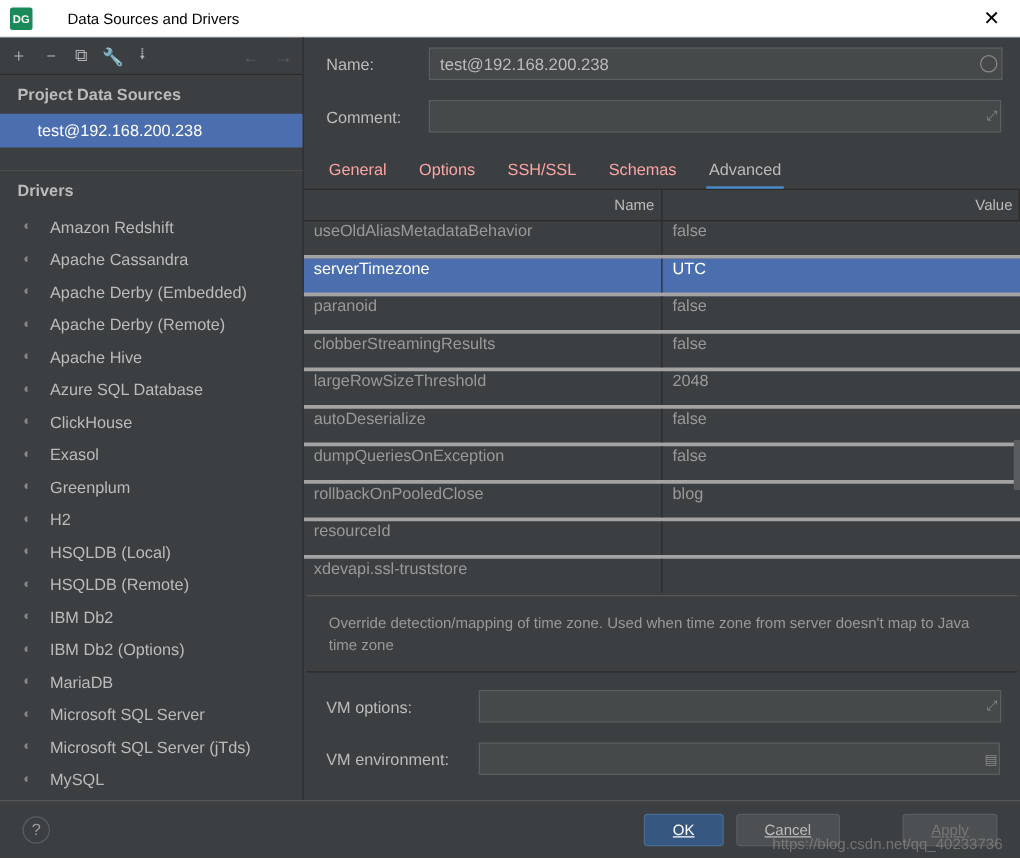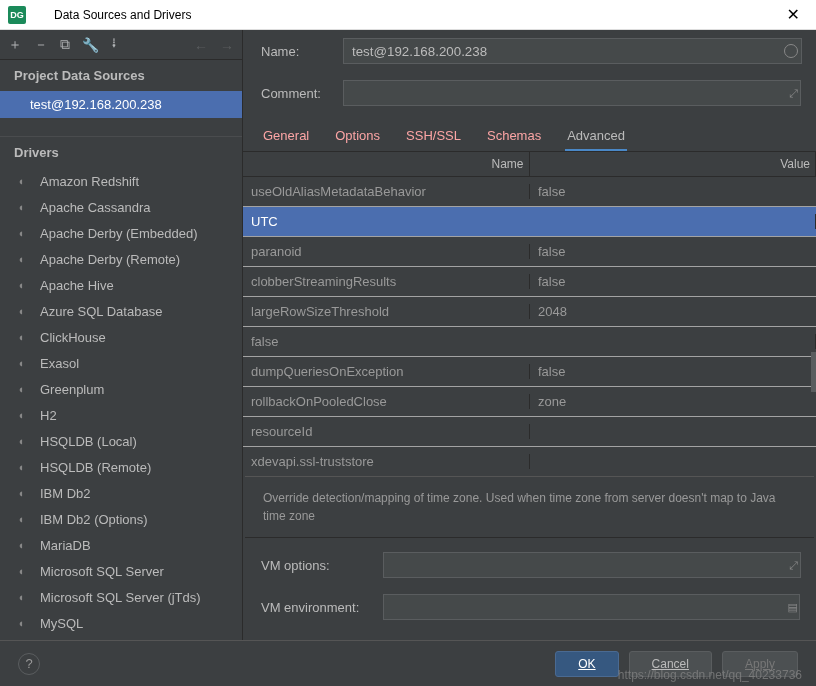--- a/index.html
+++ b/index.html
@@ -25,34 +25,34 @@
 .form-row label { width: 70px; color: #bbbbbb; }
 .form-row input { flex: 1; background: #45494a; border: 1px solid #5a5d5f; color: #bbbbbb; padding: 5px 8px; height: 26px; }
 .form-row .ring { width: 14px; height: 14px; border: 1.5px solid #888; border-radius: 50%; margin-left: -30px; z-index: 1; }
 .form-row .expand { color: #888; font-size: 11px; margin-left: -24px; z-index: 1; }
 .tabs { display: flex; gap: 22px; padding: 8px 18px 0; border-bottom: 1px solid #2b2b2b; }
 .tab { padding: 6px 2px; color: #fca5a5; cursor: pointer; }
 .tab.active { border-bottom: 2px solid #4a88c7; color: #bbbbbb; }
 .prop-table { flex: 1; overflow: hidden; position: relative; }
 .prop-header { display: flex; background: #3c3f41; border-bottom: 1px solid #2b2b2b; }
 .prop-header div { flex: 1; text-align: right; padding: 5px; color: #bbbbbb; font-size: 12px; border-right: 1px solid #2b2b2b; }
-.prop-row { display: flex; border-bottom: 1px solid #a3a3a3; height: 30px; align-items: center; }
+.prop-row { display: flex; border-bottom: 3px solid #a3a3a3; height: 30px; }
 .prop-row div { flex: 1; padding: 0 8px; color: #999; overflow: hidden; white-space: nowrap; }
 .prop-row div:first-child { border-right: 1px solid #2b2b2b; }
 .prop-row.selected { background: #4b6eaf; }
 .prop-row.selected div { color: #fff; font-weight: 500; }
 .scroll-ind { position: absolute; right: 0; top: 200px; width: 5px; height: 40px; background: #5a5d5f; }
 .desc { padding: 12px 18px; color: #999; border-top: 1px solid #555; border-bottom: 1px solid #2b2b2b; font-size: 12px; line-height: 1.5; margin: 2px; }
 .vm-section { padding: 4px 18px 12px; }
 .footer { height: 46px; display: flex; align-items: center; padding: 0 18px; gap: 10px; border-top: 1px solid #555; position: relative; }
 .help { width: 22px; height: 22px; border: 1px solid #5a5d5f; border-radius: 50%; display: flex; align-items: center; justify-content: center; color: #999; cursor: pointer; }
 .footer .spacer { flex: 1; }
 .btn { padding: 5px 22px; background: #4c5052; border: 1px solid #5a5d5f; color: #bbbbbb; cursor: pointer; border-radius: 3px; font-size: 12px; text-decoration: underline; }
 .btn.primary { background: #365880; border-color: #4a6a92; color: #fff; }
-.btn.disabled { color: #777; }
+.btn.disabled { color: #777; margin-left: 40px; }
 .watermark { position: absolute; right: 14px; bottom: 4px; color: #888; font-size: 12px; opacity: 0.7; }
 </style>
 </head>
 <body>
 
 <div class="titlebar">
   <div class="icon">DG</div>
   <div class="title">Data Sources and Drivers</div>
   <div class="close">✕</div>
 </div>
@@ -171,44 +171,46 @@
       <div class="prop-header">
         <div>Name</div>
         <div>Value</div>
       </div>
       <div id="prop-body">
           <div class="prop-row">
             <div>useOldAliasMetadataBehavior</div>
             <div>false</div>
           </div>
           <div class="prop-row selected">
+            <div>serverTimezone</div>
             <div>UTC</div>
           </div>
           <div class="prop-row">
             <div>paranoid</div>
             <div>false</div>
           </div>
           <div class="prop-row">
             <div>clobberStreamingResults</div>
             <div>false</div>
           </div>
           <div class="prop-row">
             <div>largeRowSizeThreshold</div>
             <div>2048</div>
           </div>
           <div class="prop-row">
+            <div>autoDeserialize</div>
             <div>false</div>
           </div>
           <div class="prop-row">
             <div>dumpQueriesOnException</div>
             <div>false</div>
           </div>
           <div class="prop-row">
             <div>rollbackOnPooledClose</div>
-            <div>zone</div>
+            <div>blog</div>
           </div>
           <div class="prop-row">
             <div>resourceId</div>
             <div></div>
           </div>
           <div class="prop-row">
             <div>xdevapi.ssl-truststore</div>
             <div></div>
           </div>
         </div>

